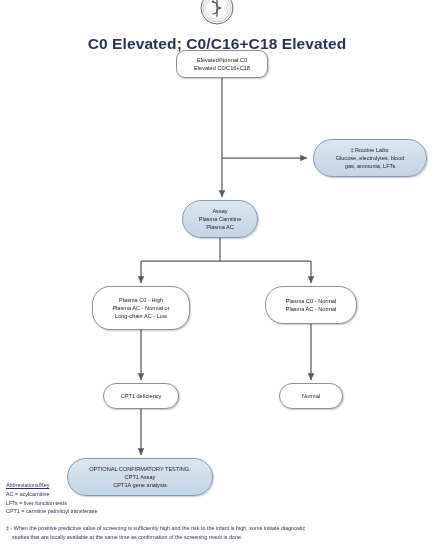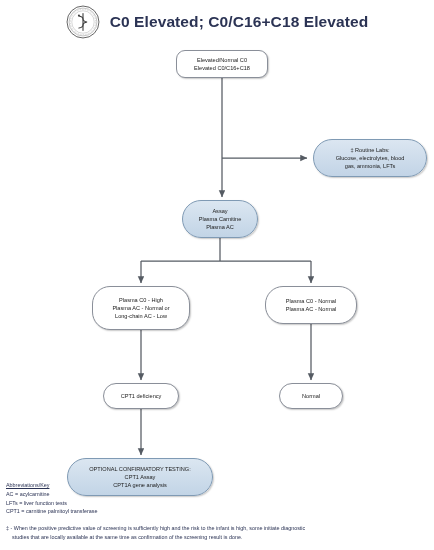--- a/index.html
+++ b/index.html
@@ -17,20 +17,21 @@
 
   
   .header {
     position: absolute;
     left: 0; top: 0;
     width: 434px; height: 44px;
     display: flex;
     align-items: center;
     justify-content: center;
     gap: 10px;
+    flex-direction: column;
   }
   .seal {
     width: 34px; height: 34px;
     border-radius: 50%;
     flex: 0 0 auto;
   }
   .page-title {
     font-size: 15.5px;
     font-weight: bold;
     color: #2b3354;

